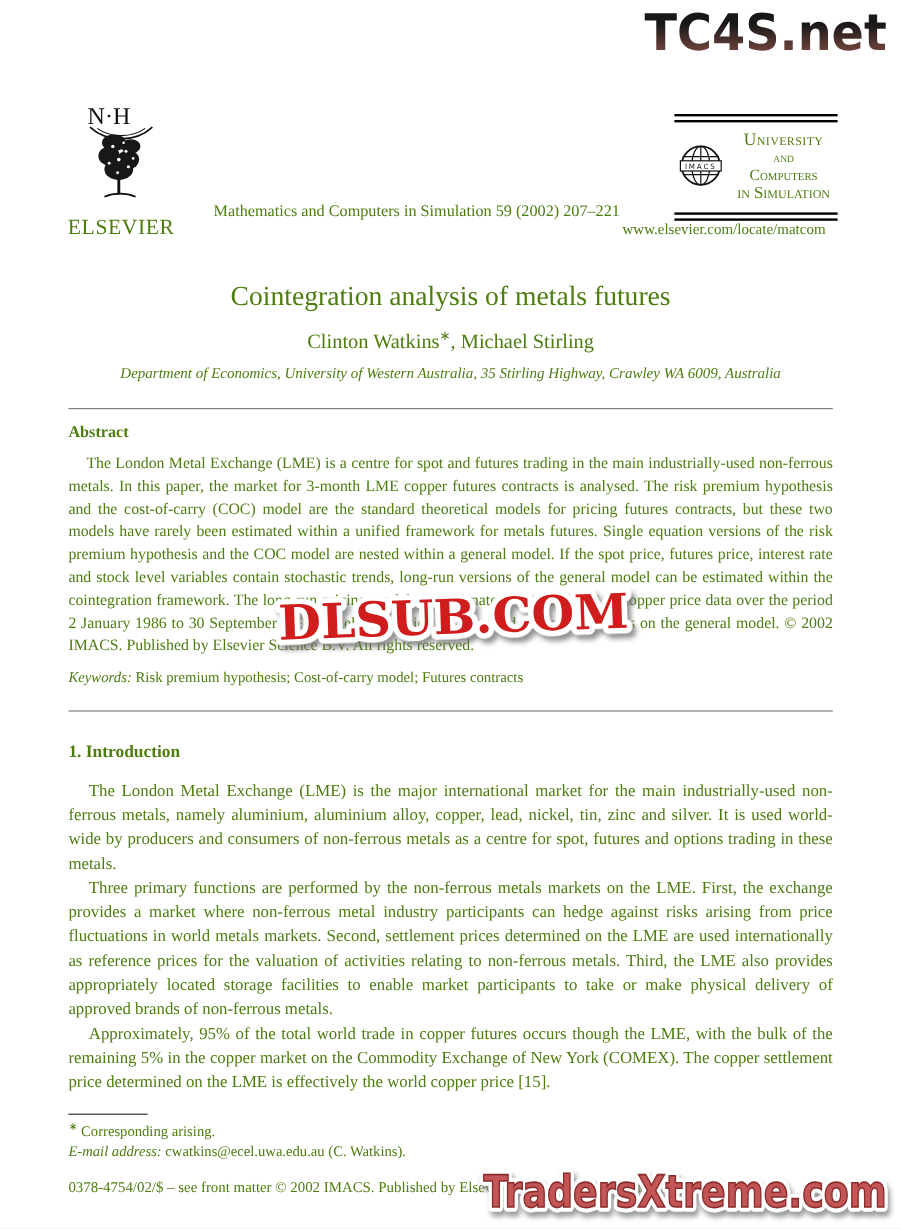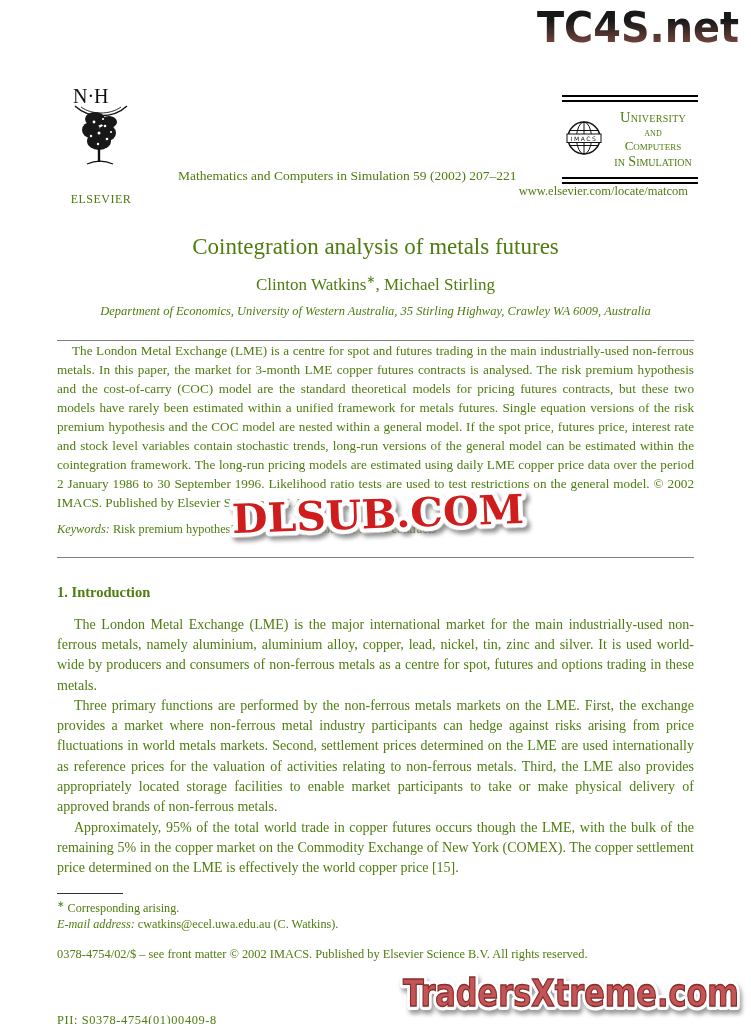--- a/index.html
+++ b/index.html
@@ -6,21 +6,21 @@
   .page{position:relative;width:751px;height:1024px;margin:0 auto;background:#ffffff;
         font-family:"Liberation Serif",serif;color:#4d7c0f;overflow:hidden;}
 
   
   .wm-top{position:absolute;top:0px;right:4px;}
   .wm-dlsub{position:absolute;left:222px;top:484px;transform:rotate(-2deg);}
   .wm-bottom{position:absolute;top:964px;right:2px;}
 
   
   .pub-logo{position:absolute;left:55px;top:86px;width:92px;text-align:center;}
-  .pub-logo .elsname{font-size:12px;letter-spacing:0.5px;margin-top:16px;}
+  .pub-logo .elsname{font-size:18px;letter-spacing:0.5px;margin-top:2px;}
   .citation{position:absolute;left:178px;top:168px;font-size:13.5px;}
   .jbox{position:absolute;left:562px;top:95px;width:136px;}
   .drule{height:3px;border-top:2px solid #000;border-bottom:2px solid #000;}
   .jbox-inner{display:flex;align-items:center;gap:4px;padding:7px 1px 7px 1px;}
   .jbox-text{flex:1;text-align:center;font-variant:small-caps;line-height:1.15;}
   .jt1{font-size:14.5px;letter-spacing:0.3px;}
   .jt2{font-size:11.5px;}
   .jt3{font-size:13px;}
   .jt4{font-size:14px;}
   .website{position:absolute;right:63px;top:184px;font-size:12.5px;}
@@ -118,20 +118,21 @@
     <div class="drule"></div>
   </div>
   <div class="website">www.elsevier.com/locate/matcom</div>
 
   <div class="col">
     <h1 class="title">Cointegration analysis of metals futures</h1>
     <div class="authors"><span>Clinton Watkins</span><sup>∗</sup><span>, Michael Stirling</span></div>
     <div class="affil">Department of Economics, University of Western Australia, 35 Stirling Highway, Crawley WA 6009, Australia</div>
 
     <div class="rule"></div>
+    <div class="abs-head">Abstract</div>
     <p class="abs-text">The London Metal Exchange (LME) is a centre for spot and futures trading in the main industrially-used non-ferrous metals. In this paper, the market for 3-month LME copper futures contracts is analysed. The risk premium hypothesis and the cost-of-carry (COC) model are the standard theoretical models for pricing futures contracts, but these two models have rarely been estimated within a unified framework for metals futures. Single equation versions of the risk premium hypothesis and the COC model are nested within a general model. If the spot price, futures price, interest rate and stock level variables contain stochastic trends, long-run versions of the general model can be estimated within the cointegration framework. The long-run pricing models are estimated using daily LME copper price data over the period 2 January 1986 to 30 September 1996. Likelihood ratio tests are used to test restrictions on the general model. © 2002 IMACS. Published by Elsevier Science B.V. All rights reserved.</p>
     <p class="kw"><span class="lbl">Keywords:</span>&nbsp;<span>Risk premium hypothesis; Cost-of-carry model; Futures contracts</span></p>
     <div class="rule2"></div>
 
     <div class="sec-head">1.  Introduction</div>
     <p class="para first">The London Metal Exchange (LME) is the major international market for the main industrially-used non-ferrous metals, namely aluminium, aluminium alloy, copper, lead, nickel, tin, zinc and silver. It is used world-wide by producers and consumers of non-ferrous metals as a centre for spot, futures and options trading in these metals.</p>
     <p class="para">Three primary functions are performed by the non-ferrous metals markets on the LME. First, the exchange provides a market where non-ferrous metal industry participants can hedge against risks arising from price fluctuations in world metals markets. Second, settlement prices determined on the LME are used internationally as reference prices for the valuation of activities relating to non-ferrous metals. Third, the LME also provides appropriately located storage facilities to enable market participants to take or make physical delivery of approved brands of non-ferrous metals.</p>
     <p class="para">Approximately, 95% of the total world trade in copper futures occurs though the LME, with the bulk of the remaining 5% in the copper market on the Commodity Exchange of New York (COMEX). The copper settlement price determined on the LME is effectively the world copper price [15].</p>
 
     <div class="footnote">

